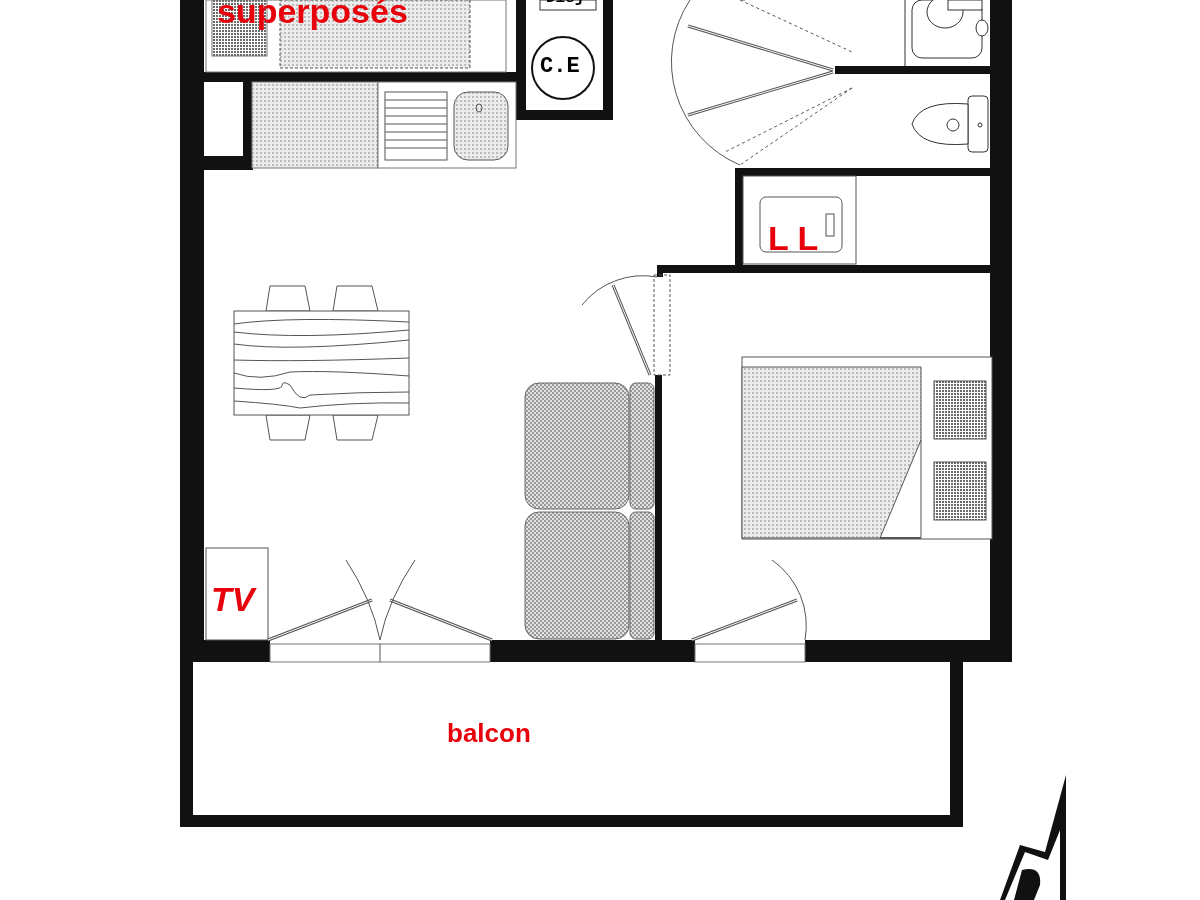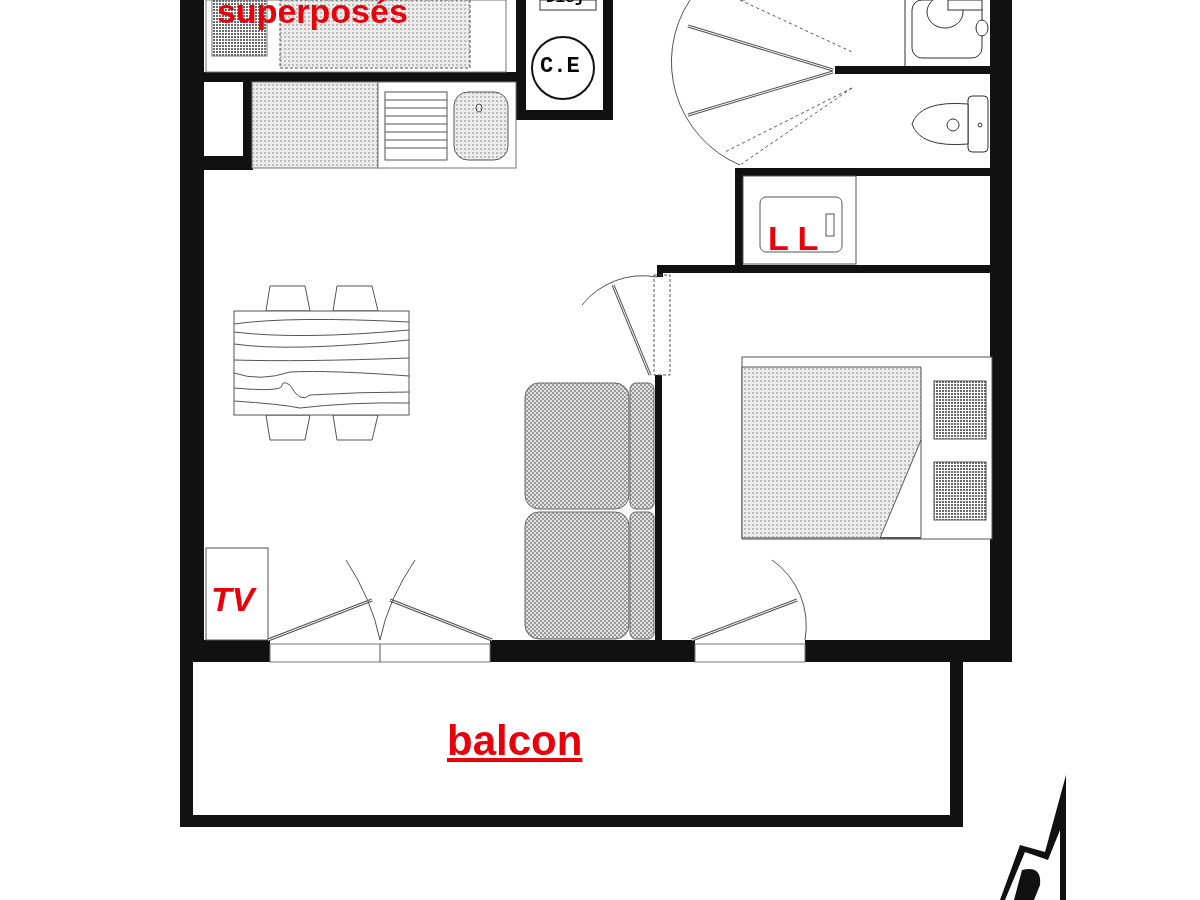--- a/index.html
+++ b/index.html
@@ -185,13 +185,13 @@
     <path d="M 1066 775 L 1066 900 L 1060 900 L 1060 830 L 1048 860 L 1025 852 L 1005 900 L 1000 900 L 1020 845 L 1045 852 Z" fill="#111"></path>
     <path d="M 1022 870 Q 1042 865 1040 885 L 1034 900 L 1014 900 Z" fill="#111"></path>
   </g>
 </svg>
 
 <div class="label" style="left:217px; top:-6px; font-size:34px;">superposés</div>
 <div class="blk" style="left:546px; top:-10px; font-size:16px;">Disj</div>
 <div class="blk" style="left:540px; top:56px; font-size:22px;">C.E</div>
 <div class="label" style="left:768px; top:206px; font-size:34px;margin-top:15px;">L L</div>
 <div class="label" style="left:211px; top:582px; font-size:34px;font-style:italic;">TV</div>
-<div class="label" style="left:447px; top:720px; font-size:42px;text-decoration:underline;">balcon</div>
+<div class="label" style="left:447px; top:720px; font-size:26px;">balcon</div>
 
 </body></html>

